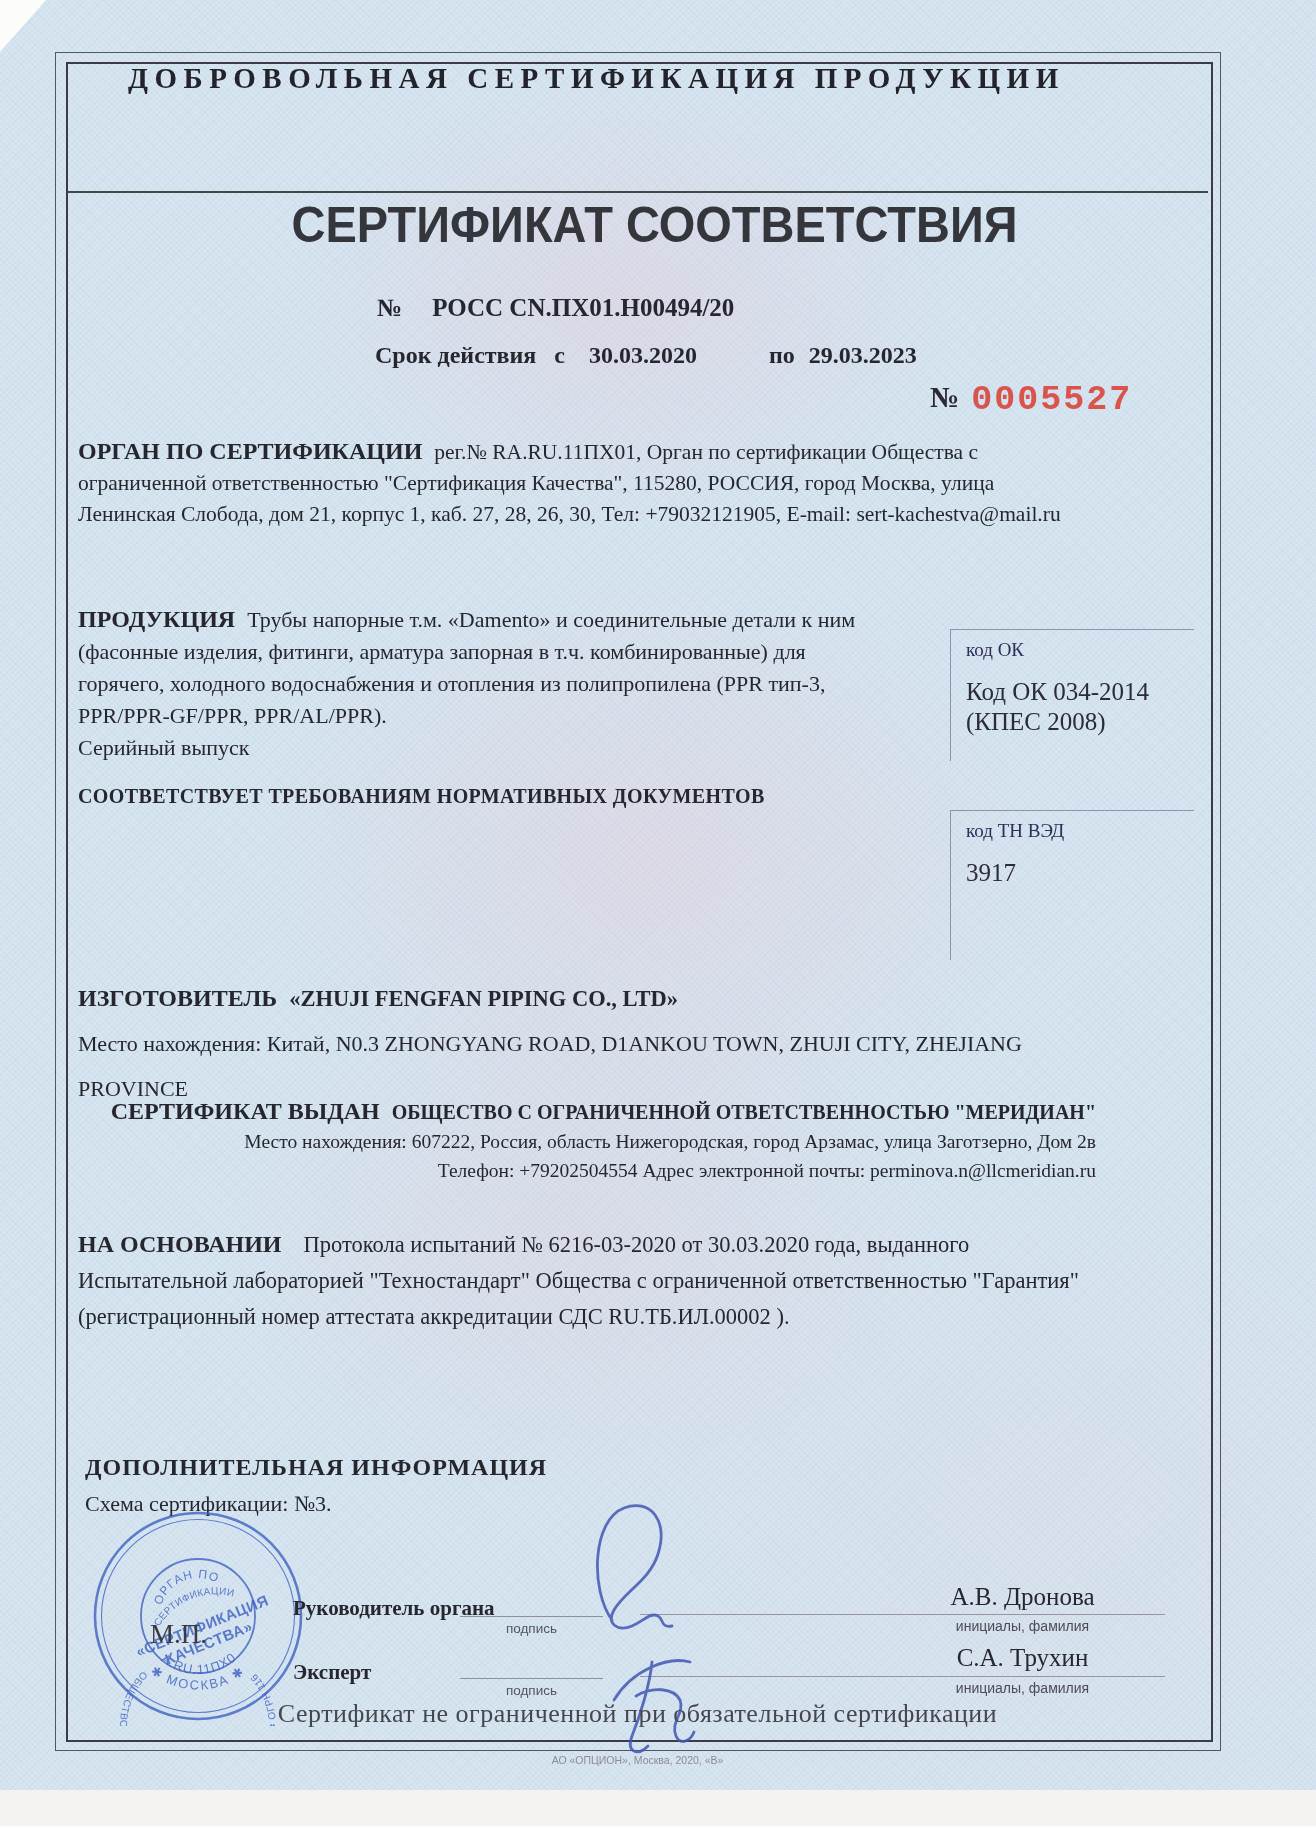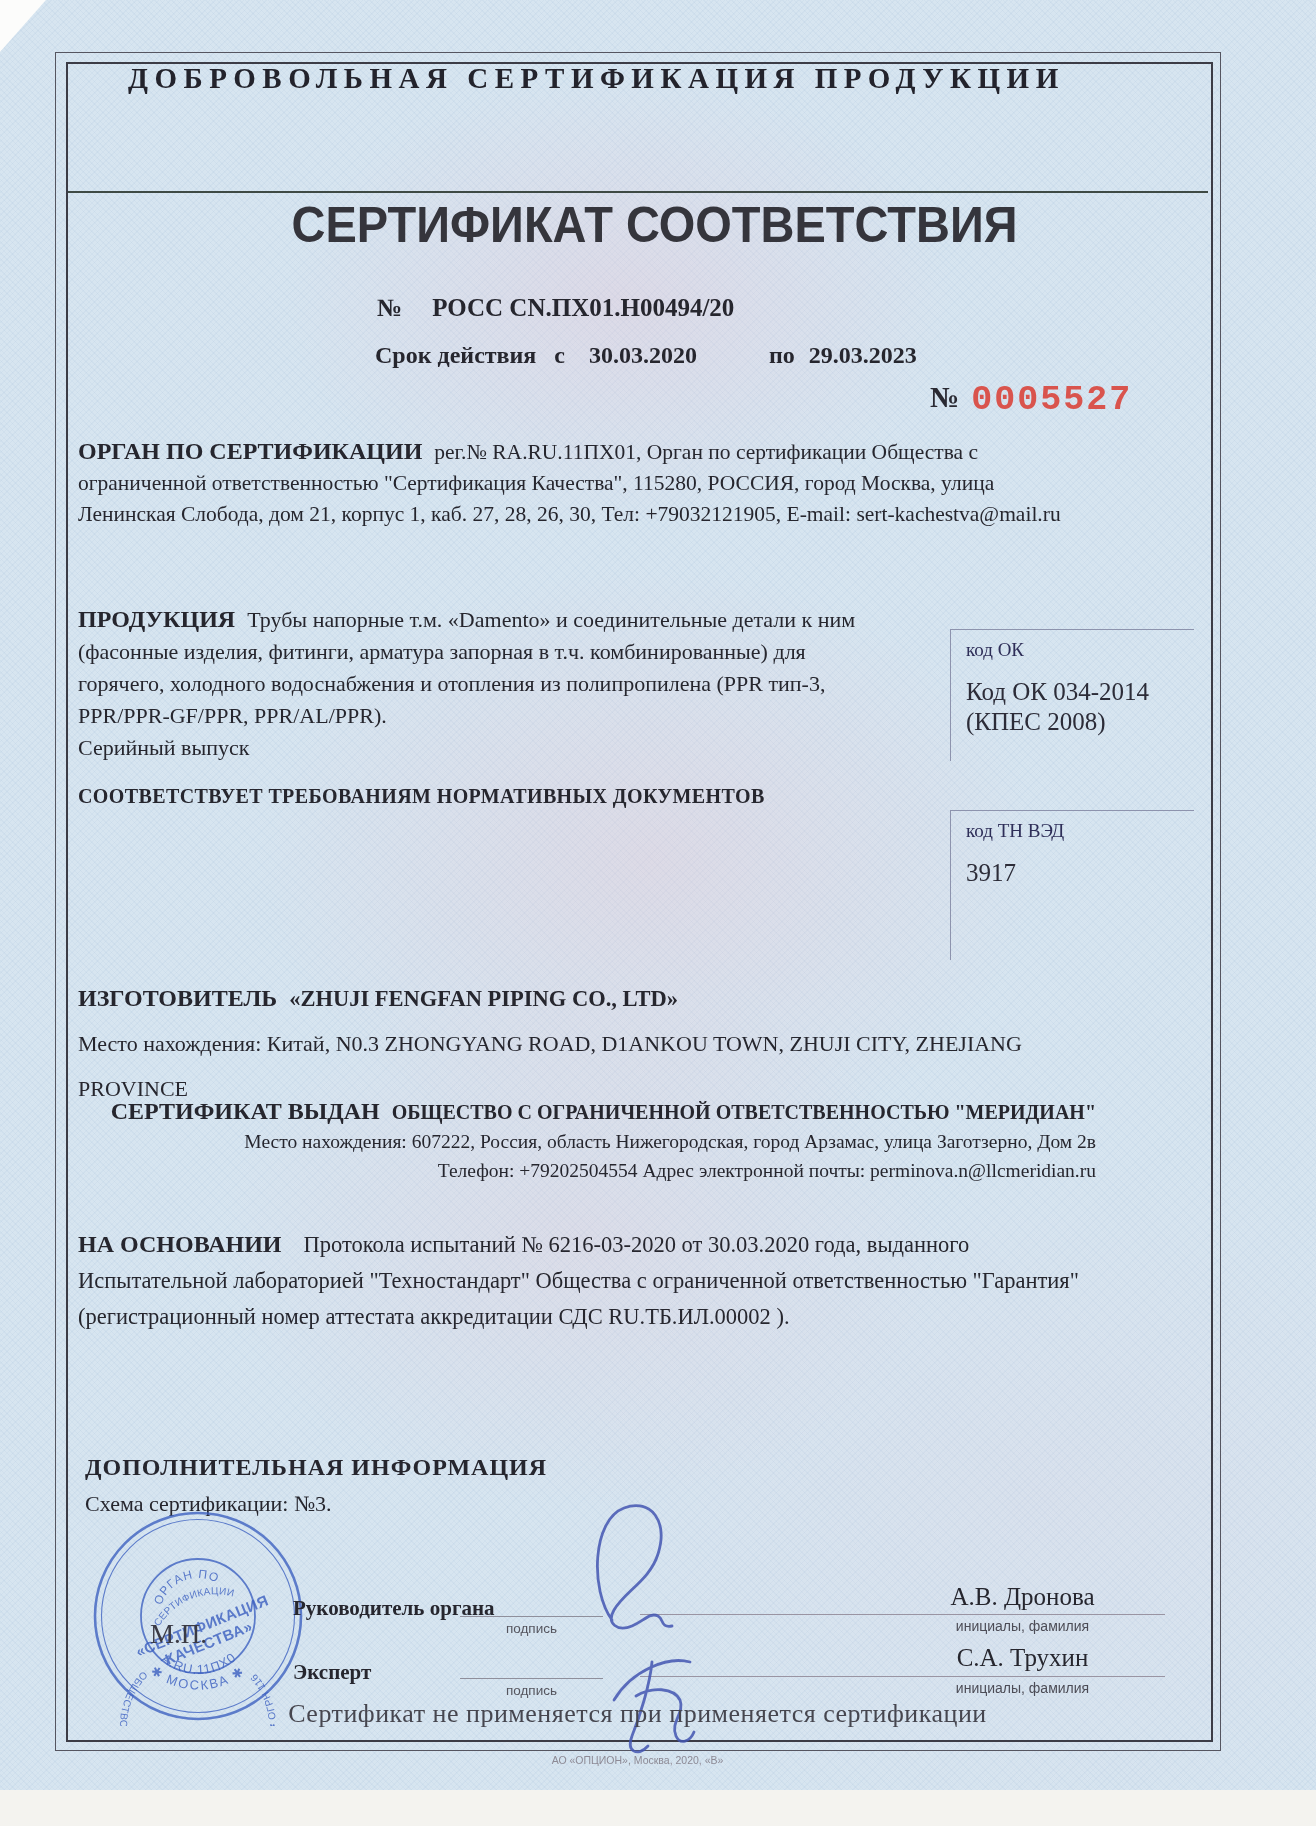--- a/index.html
+++ b/index.html
@@ -204,17 +204,17 @@
   <div class="abs sig-name name2">С.А. Трухин</div>
   <div class="abs namecap namecap2">инициалы, фамилия</div>
 
   <svg class="abs sig-overlay" width="300" height="300" viewBox="0 0 300 300">
     <g stroke="#4456b2" stroke-width="2.8" fill="none" opacity="0.85" stroke-linecap="round">
       <path d="M 72 150 C 50 120 52 50 84 38 C 112 28 128 52 118 84 C 110 110 84 122 74 140 C 66 154 78 162 92 156 C 104 151 110 142 118 146 C 124 149 120 158 132 156"></path>
       <path d="M 74 230 C 92 200 128 186 150 192 M 112 192 C 110 214 100 246 92 266 C 86 282 98 287 108 276 M 96 226 C 112 216 134 218 140 230 C 145 243 130 252 136 266 C 140 275 150 272 154 262"></path>
     </g>
   </svg>
 
-  <div class="abs bottom-note">Сертификат не применяется при применяется сертификации</div>
+  <div class="abs bottom-note">Сертификат не ограниченной при обязательной сертификации</div>
   <div class="abs imprint">АО «ОПЦИОН», Москва, 2020, «В»</div>
 
   <div class="abs bottom-strip"></div>
 </div>
 
 </body></html>

